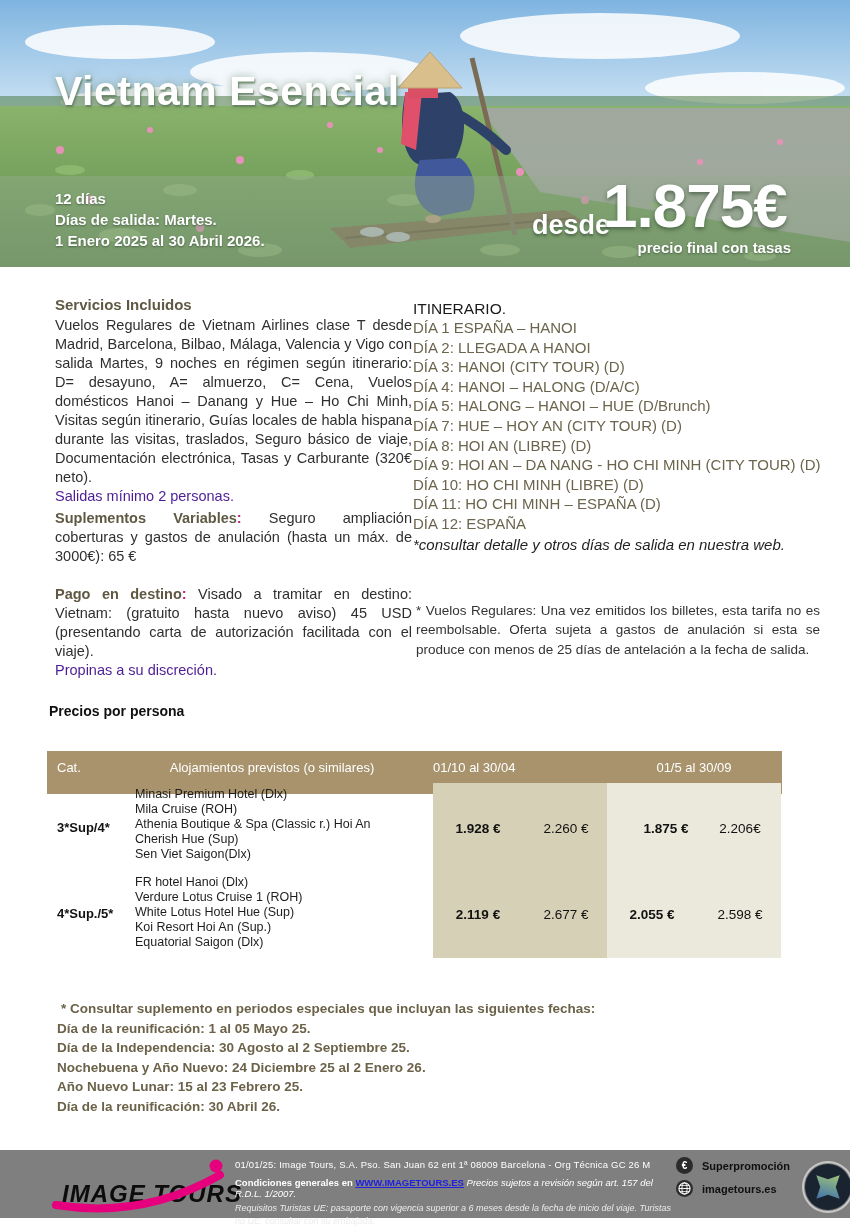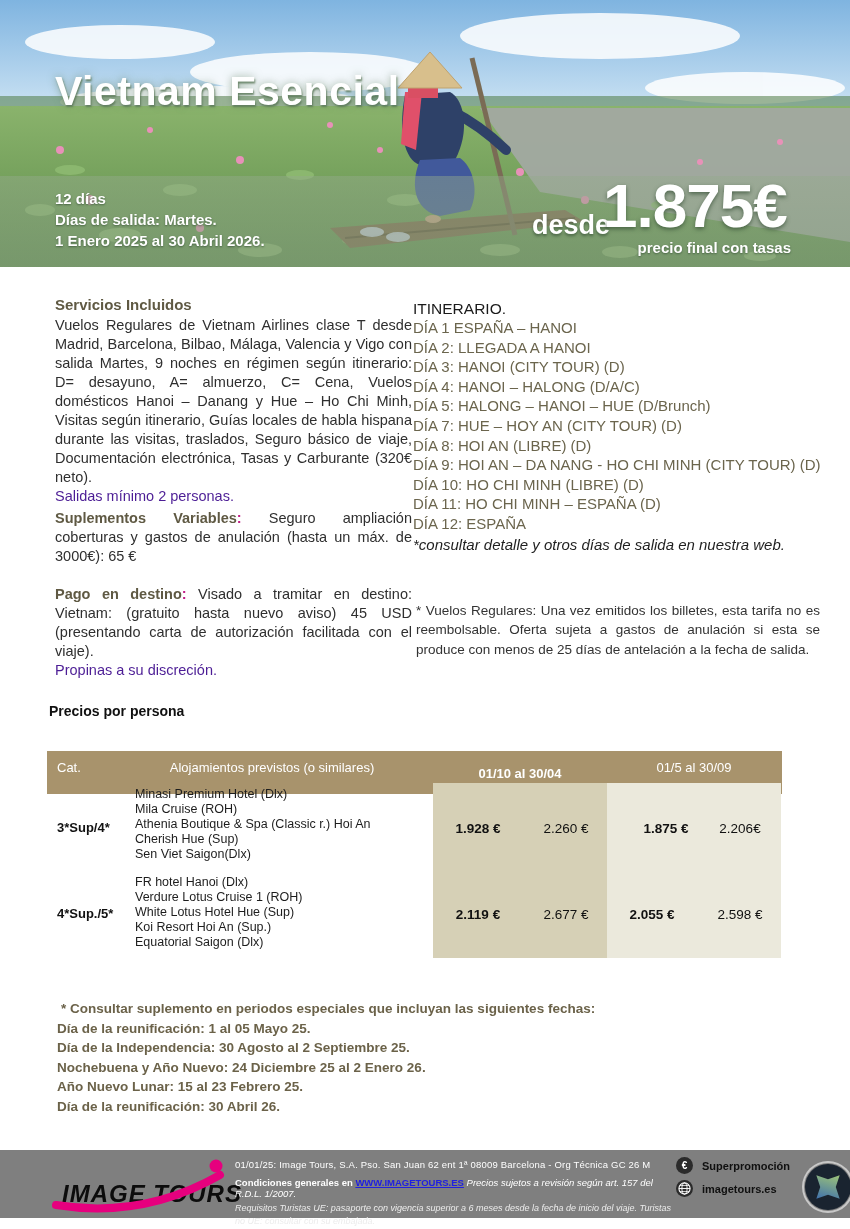--- a/index.html
+++ b/index.html
@@ -36,21 +36,21 @@
   .itin-note{font-size:15px;font-style:italic;color:#1f1f1f;margin-top:2px;}
   .notes{position:absolute;left:416px;top:599px;width:404px;}
   .notes-title{font-size:13px;color:#333;}
   .notes-text{font-size:13.5px;line-height:19.3px;color:#333;text-align:justify;margin-top:2px;}
   
   .tbl-label{position:absolute;left:49px;top:703px;font-size:14px;font-weight:bold;color:#101010;}
   .tbl-head{position:absolute;left:47px;top:723px;width:735px;height:43px;background:#a8936c;margin-top:28px;}
   .th{position:absolute;color:#fff;font-size:13px;}
   .th-cat{left:10px;top:9px;}
   .th-aloj{left:75px;top:9px;width:300px;text-align:center;}
-  .th-p1{left:386px;top:15px;width:174px;text-align:center;font-weight:bold;}
+  .th-p1{left:386px;top:9px;width:174px;text-align:left;}
   .th-p2{left:560px;top:9px;width:174px;text-align:center;}
   .th-sub{top:41px;width:88px;text-align:center;font-size:10px;}
   .band1{position:absolute;left:433px;top:783px;width:174px;height:175px;background:#d6d0b6;}
   .band2{position:absolute;left:607px;top:783px;width:174px;height:175px;background:#ebe9dc;}
   .cat-cell{position:absolute;left:57px;width:75px;font-size:13px;font-weight:bold;color:#111;}
   .hotels{position:absolute;left:135px;width:290px;font-size:12.5px;line-height:14.9px;color:#1d1d1d;}
   .price-cell{position:absolute;width:88px;text-align:center;font-size:13.5px;color:#111;}
   .pb{font-weight:bold;}
   
   .special{position:absolute;left:57px;top:999px;width:600px;font-size:13.5px;font-weight:bold;

